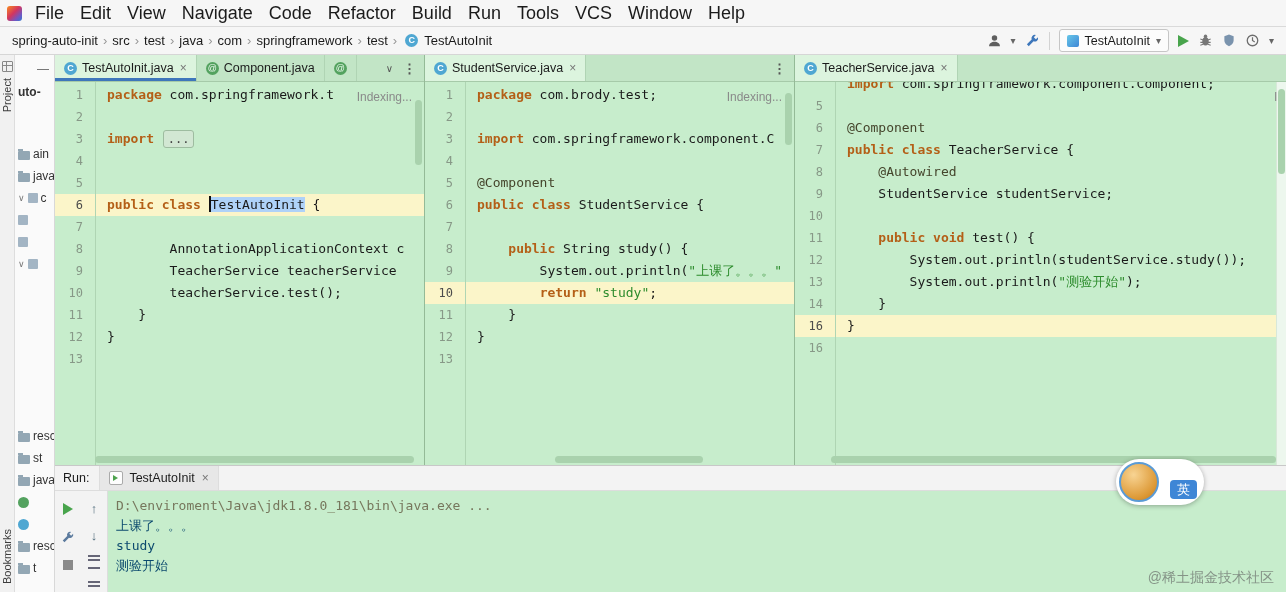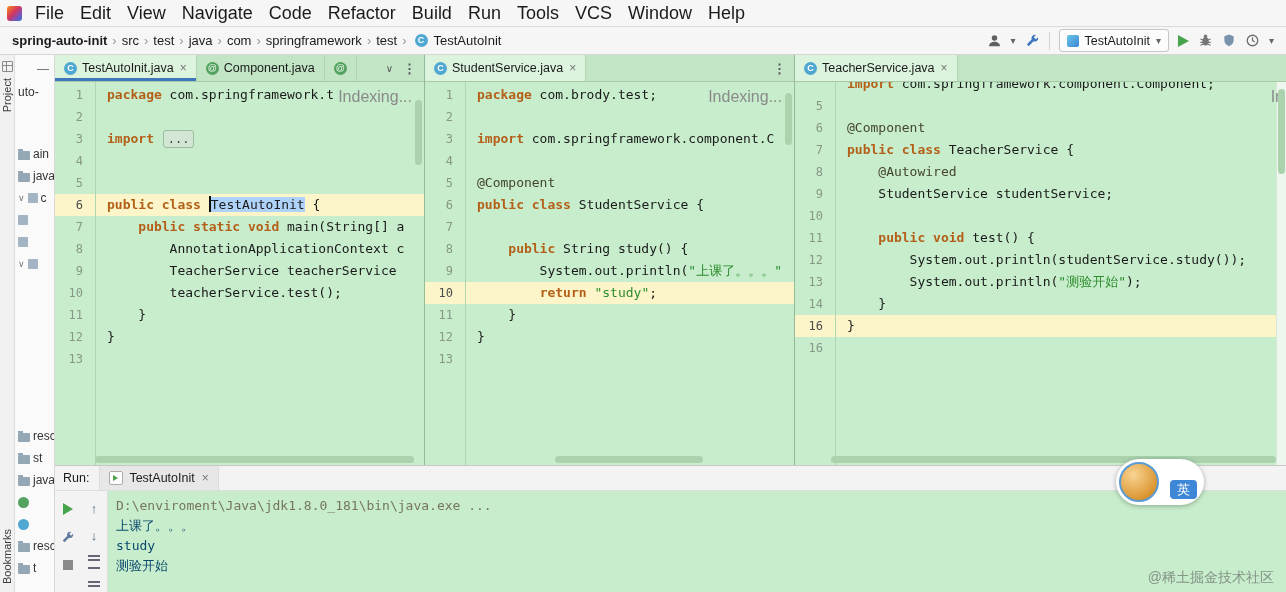--- a/index.html
+++ b/index.html
@@ -12,21 +12,21 @@
            padding-left:5px;z-index:6}
   .logo{width:15px;height:15px;border-radius:3px;flex:0 0 15px;margin:0 5px 0 2px;
         background:linear-gradient(135deg,#F98B1D,#D3355F 45%,#7256C2 75%,#2E7BD1)}
   .menu-item{padding:4px 8px;line-height:26px;font-size:18px;white-space:nowrap}
 
   
   .toolbar2{position:absolute;left:0;right:0;top:27px;height:28px;background:#F6F6F6;
             border-bottom:1px solid #D6D6D6;box-sizing:border-box;display:flex;align-items:center;z-index:6}
   .breadcrumbs{display:flex;align-items:center;padding-left:10px;gap:1px}
   .crumb{padding:0 2px;white-space:nowrap}
-  .crumb.root{font-weight:bold}
+  .crumb.root{font-weight:normal}
   .crumb-sep{color:#979797;padding:0 2px}
   .icon-class{width:13px;height:13px;border-radius:50%;background:#4FA7D2;color:#fff;font-size:9px;
               font-weight:bold;display:inline-flex;align-items:center;justify-content:center;
               flex:0 0 13px;line-height:1}
   .icon-class.sm{margin:0 3px 0 5px}
   .icon-comp{width:13px;height:13px;border-radius:50%;background:#53A25F;color:#EDFAEF;font-size:9px;
              display:inline-flex;align-items:center;justify-content:center;flex:0 0 13px;line-height:1}
   .toolbar-right{margin-left:auto;display:flex;align-items:center;gap:9px;padding-right:12px;height:100%}
   .tb-icon{display:inline-flex;align-items:center}
   .chev{color:#666;font-size:10px}
@@ -47,21 +47,21 @@
   .strip-icon::after{content:"";position:absolute;left:3px;top:0;width:1px;height:9px;background:#888}
   .vtext{writing-mode:vertical-rl;transform:rotate(180deg);font-size:11px;color:#3c3c3c}
 
   
   .sliver{position:absolute;left:15px;top:55px;bottom:0;width:40px;background:#FAFAFA;
           border-right:1px solid #D8D8D8;box-sizing:border-box;overflow:hidden;z-index:4}
   .hide-btn{position:absolute;top:8px;right:5px;color:#666;font-size:12px;line-height:1}
   .tree{position:absolute;top:26px;left:0;right:0}
   .tree-row{height:22px;display:flex;align-items:center;gap:3px;padding-left:3px;font-size:12px;
             color:#333;white-space:nowrap;overflow:hidden}
-  .t-label.b{font-weight:normal}
+  .t-label.b{font-weight:bold}
   .t-chev{color:#777;font-size:9px}
   .t-folder{width:12px;height:9px;background:#93A7B4;border-radius:1px;position:relative;flex:0 0 12px;margin-top:2px}
   .t-folder::before{content:"";position:absolute;top:-2px;left:0;width:5px;height:2px;background:#93A7B4}
   .t-pkg{width:10px;height:10px;background:#A3B5C4;border-radius:1px;flex:0 0 10px}
   .t-comp{width:11px;height:11px;border-radius:50%;background:#53A25F;flex:0 0 11px}
   .t-class{width:11px;height:11px;border-radius:50%;background:#4FA7D2;flex:0 0 11px}
 
   
   .pane{position:absolute;top:55px;height:410px;background:#C7EDCC;overflow:hidden;box-sizing:border-box}
   .pane1{left:55px;width:370px;border-right:1px solid #94BA97}
@@ -89,21 +89,21 @@
   .code-line.hl .gutter{color:#4c4c4c}
   .line-text{white-space:pre;padding-left:12px}
   .tk-kw{color:#B45F17;font-weight:bold}
   .tk-txt{color:#1A1A1A}
   .tk-str{color:#2D8C2D}
   .tk-ann{color:#45452C}
   .tk-fold{display:inline-block;background:#D2E7D3;border:1px solid #9EBCA0;border-radius:3px;
            padding:0 4px;margin:0 1px;color:#444;font-size:12px;line-height:16px}
   .tk-sel{background:#AFD2F8}
   .tk-caret{display:inline-block;width:0;border-left:2px solid #111;height:16px;vertical-align:-3px}
-  .idx{position:absolute;top:4px;right:12px;color:#8A8A8A;font-size:16px;z-index:3;
+  .idx{position:absolute;top:4px;right:12px;color:#8A8A8A;font-size:12px;z-index:3;
        font-family:"Liberation Sans",sans-serif}
   .pane3 .idx{right:2px}
 
   .hscroll{position:absolute;bottom:2px;height:7px;border-radius:4px;background:#A9D2AD;z-index:3}
   .h1{left:40px;right:10px}
   .h2{left:130px;width:148px}
   .h3{left:36px;right:10px}
   .vscroll{position:absolute;width:7px;border-radius:4px;background:#A9D2AD;z-index:3}
   .v1{right:2px;top:45px;height:65px}
   .v2{right:2px;top:38px;height:52px}
@@ -342,21 +342,20 @@
         <div class="code-line">
           <span class="gutter">5</span>
           <span class="line-text"></span>
         </div>
         <div class="code-line hl">
           <span class="gutter">6</span>
           <span class="line-text"><span class="tk-kw">public</span><span class="tk-txt"> </span><span class="tk-kw">class</span><span class="tk-txt"> </span><span class="tk-caret"></span><span class="tk-sel">TestAutoInit</span><span class="tk-txt"> {</span></span>
         </div>
         <div class="code-line">
           <span class="gutter">7</span>
-          <span class="line-text"><span class="tk-txt">    </span><span class="tk-kw">public</span><span class="tk-txt"> </span><span class="tk-kw">static</span><span class="tk-txt"> </span><span class="tk-kw">void</span><span class="tk-txt"> main(String[] a</span></span>
         </div>
         <div class="code-line">
           <span class="gutter">8</span>
           <span class="line-text"><span class="tk-txt">        AnnotationApplicationContext c</span></span>
         </div>
         <div class="code-line">
           <span class="gutter">9</span>
           <span class="line-text"><span class="tk-txt">        TeacherService teacherService</span></span>
         </div>
         <div class="code-line">

